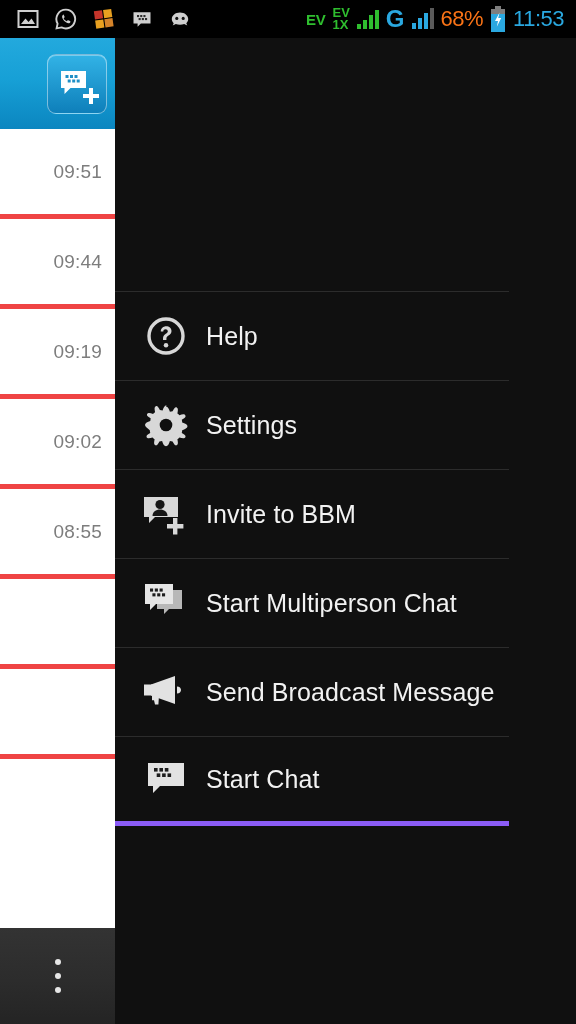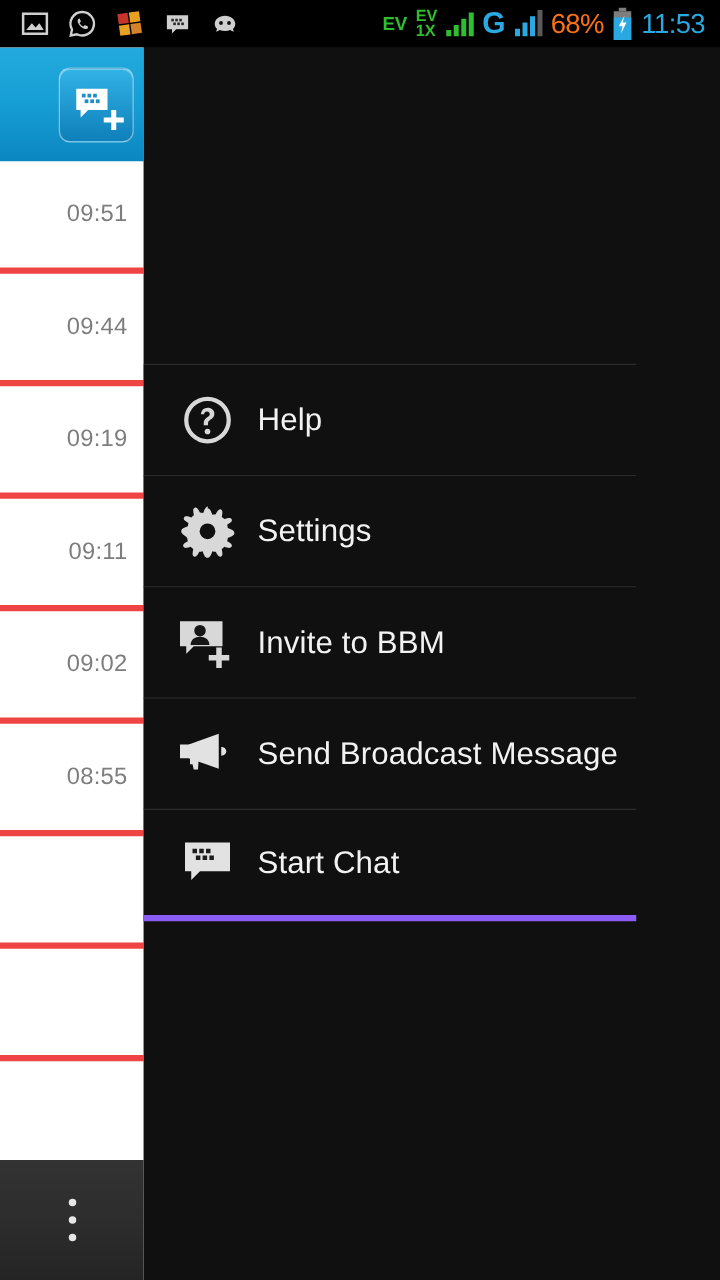--- a/index.html
+++ b/index.html
@@ -202,23 +202,20 @@
       <div class="chat-row">
         <span class="chat-time">09:51</span>
       </div>
       <div class="chat-row">
         <span class="chat-time">09:44</span>
       </div>
       <div class="chat-row">
         <span class="chat-time">09:19</span>
       </div>
       <div class="chat-row">
-        <span class="chat-time">09:11</span>
-      </div>
-      <div class="chat-row">
         <span class="chat-time">09:02</span>
       </div>
       <div class="chat-row">
         <span class="chat-time">08:55</span>
       </div>
       <div class="chat-row"></div>
       <div class="chat-row"></div>
     </div>
 
     <div class="bottom-bar">
@@ -261,20 +258,37 @@
           <svg width="50" height="46" viewBox="0 0 50 46">
             <path d="M3 6h34v20H14l-6 6v-6H3z" fill="#d8d8d8"></path>
             <circle cx="19" cy="13.5" r="4.6" fill="#161616"></circle>
             <path d="M11.5 25c0-4.3 3.4-6.6 7.5-6.6s7.5 2.3 7.5 6.6z" fill="#161616"></path>
             <path d="M32 27h4.4v6h6v4.4h-6v6H32v-6h-6V33h6z" fill="#d8d8d8"></path>
           </svg>
         </span>
         <span class="mi-label">Invite to BBM</span>
       </div>
 
+      <div class="menu-item">
+        <span class="mi-icon">
+          <svg width="50" height="46" viewBox="0 0 50 46">
+            <path d="M16 10h25v19H28l-5 5v-5h-7z" fill="#b8b8b8"></path>
+            <path d="M4 4h28v20H15l-6 6v-6H4z" fill="#e6e6e6"></path>
+            <g fill="#1d1d1d">
+              <rect x="9" y="8.5" width="3.1" height="3.1"></rect>
+                <rect x="13.8" y="8.5" width="3.1" height="3.1"></rect>
+              <rect x="18.6" y="8.5" width="3.1" height="3.1"></rect>
+              <rect x="11.4" y="13.3" width="3.1" height="3.1"></rect>
+                <rect x="16.2" y="13.3" width="3.1" height="3.1"></rect>
+              <rect x="21" y="13.3" width="3.1" height="3.1"></rect>
+            </g>
+          </svg>
+        </span>
+        <span class="mi-label">Start Multiperson Chat</span>
+      </div>
 
       <div class="menu-item">
         <span class="mi-icon">
           <svg width="50" height="46" viewBox="0 0 50 46">
             <path d="M34 7v28L10 26.5V15.5z" fill="#e2e2e2"></path>
             <path d="M3 15.5h8v11H3z" fill="#e2e2e2"></path>
             <path d="M36 17.5c2.6 0 4 1.6 4 3.5s-1.4 3.5-4 3.5z" fill="#e2e2e2"></path>
             <path d="M11 26.5h7l-.6 9H14l-1-4.2h-2z" fill="#e2e2e2"></path>
           </svg>
         </span>

